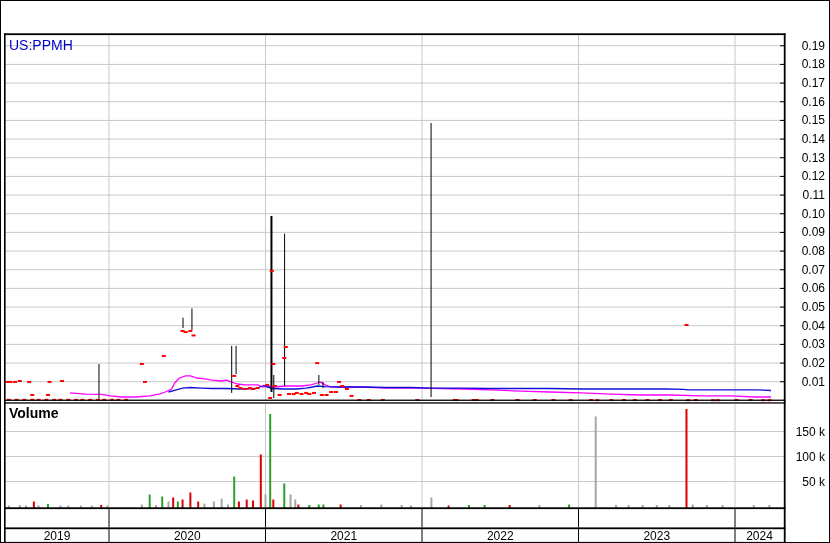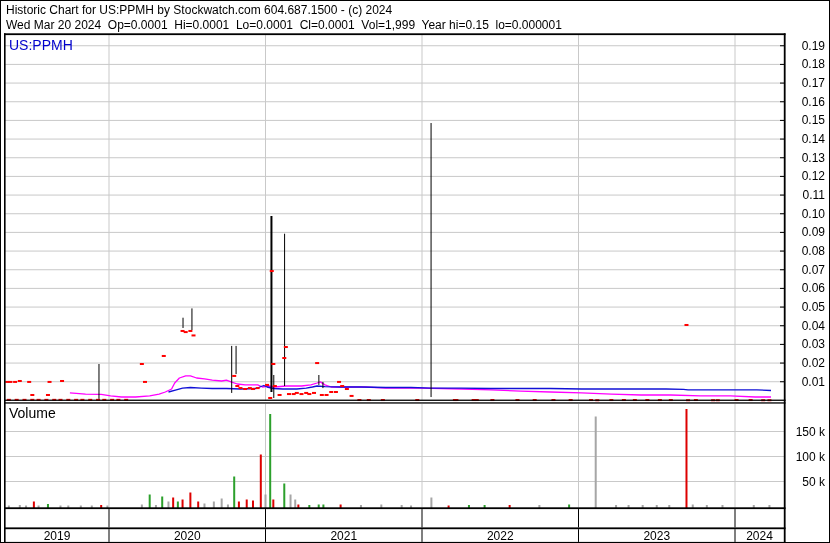--- a/index.html
+++ b/index.html
@@ -6,29 +6,27 @@
   .window{
     position:relative;width:830px;height:543px;box-sizing:border-box;
     border:1px solid #000;background:#fff;overflow:hidden;
     font-family:"Liberation Sans",sans-serif;color:#000;
   }
   .hline{position:absolute;left:5px;white-space:pre;font-size:12px;line-height:14px;}
   #hline1{top:2px;}
   #hline2{top:17px;}
   .plot-label{position:absolute;font-size:14px;}
   #symbol-label{left:8px;top:36px;color:#0000cc;}
-  #volume-label{left:8px;top:404px;color:#000;}
+  #volume-label{left:8px;top:404px;color:#000;font-weight:bold;}
   svg{position:absolute;left:0;top:0;}
 </style>
 </head>
 <body>
 
 <div class="window">
-  <div id="hline1" class="hline">Historic Chart for US:PPMH by Stockwatch.com 604.687.1500 - (c) 2024</div>
-  <div id="hline2" class="hline">Wed Mar 20 2024  Op=0.0001  Hi=0.0001  Lo=0.0001  Cl=0.0001  Vol=1,999  Year hi=0.15  lo=0.000001</div>
   <svg id="chart" width="830" height="543">
       <defs>
         <clipPath id="priceClip">
           <rect x="4" y="34" width="779" height="368"></rect>
         </clipPath>
       </defs>
       <g>
         <line x1="4" y1="44.74599999999998" x2="783" y2="44.74599999999998" stroke="#c9c9c9" stroke-width="1"></line>
         <line x1="4" y1="63.41199999999998" x2="783" y2="63.41199999999998" stroke="#c9c9c9" stroke-width="1"></line>
         <line x1="4" y1="82.07799999999997" x2="783" y2="82.07799999999997" stroke="#c9c9c9" stroke-width="1"></line>

